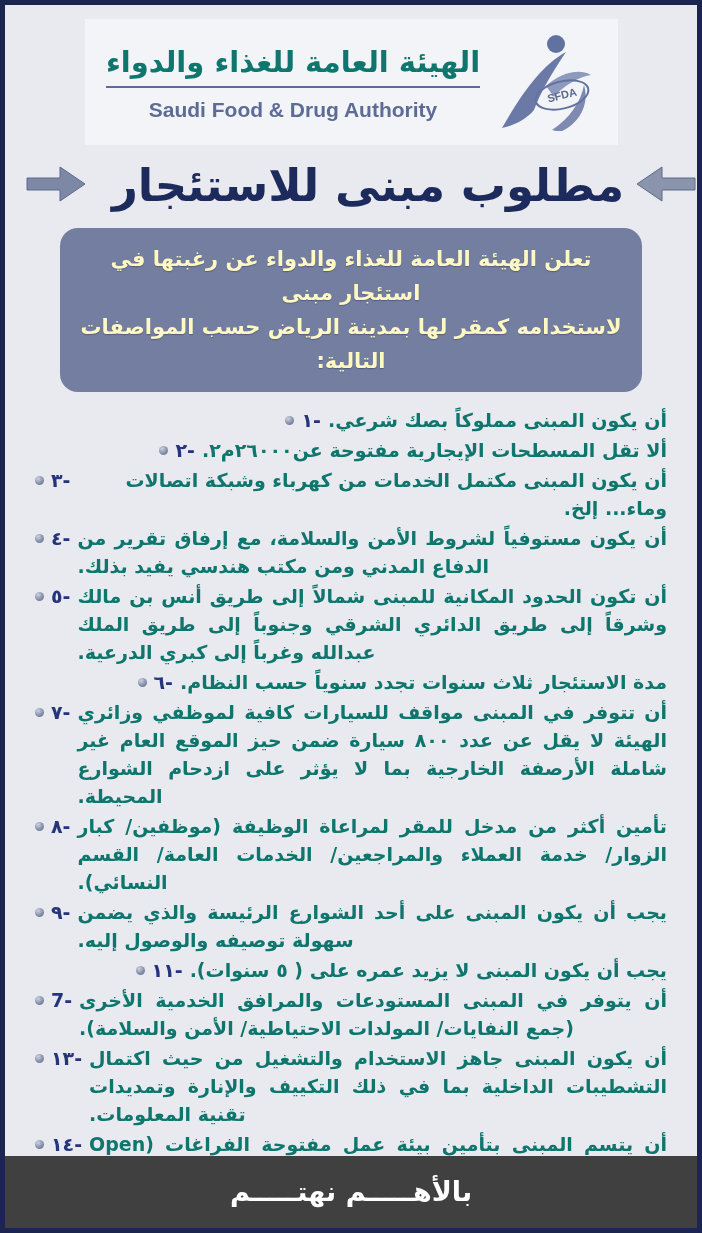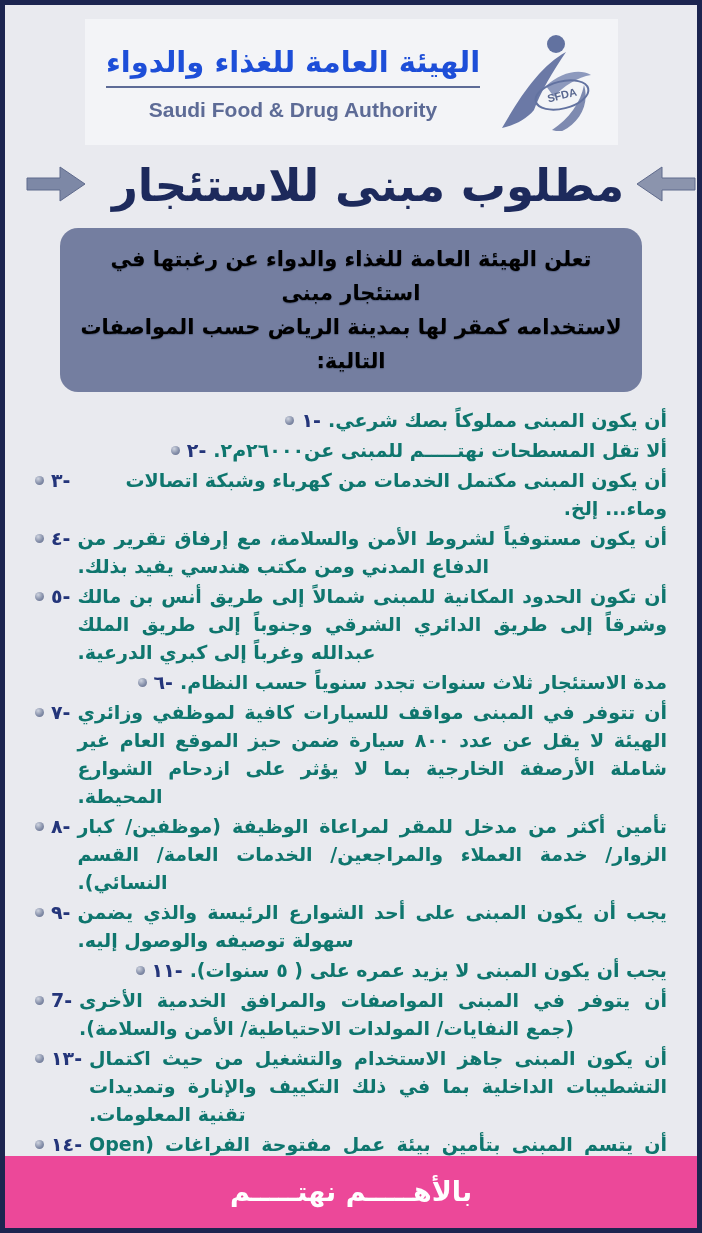--- a/index.html
+++ b/index.html
@@ -16,21 +16,21 @@
   
   .logo-panel{
     width:505px;margin:14px auto 0 auto;
     background:#f3f4f7;
     padding:12px 14px 10px 14px;
     display:flex;align-items:center;justify-content:center;gap:16px;
     direction:ltr;
   }
   .logo-text-col{display:flex;flex-direction:column;align-items:center;}
   .logo-ar{
-    font-size:29px;font-weight:700;color:#1d4ed8;
+    font-size:29px;font-weight:700;color:#0f766e;
     direction:rtl;
     padding-bottom:7px;border-bottom:2px solid #5d6b96;
     letter-spacing:0;
     white-space:nowrap;
   }
   .logo-en{
     margin-top:10px;
     font-family:"Liberation Sans",sans-serif;
     font-size:21px;font-weight:700;color:#5d6b96;white-space:nowrap;
   }
@@ -48,21 +48,21 @@
     font-size:45px;font-weight:800;color:#1d2a5c;
     direction:rtl;white-space:nowrap;
   }
   
   .blurb-box{
     width:582px;box-sizing:border-box;
     margin:16px auto 10px auto;
     background:#747ea0;
     border-radius:18px;
     padding:14px 20px;
-    color:#000000;
+    color:#fef9c3;
     font-size:21px;font-weight:700;
     text-align:center;direction:rtl;
     line-height:1.62;
     text-shadow:0 1px 1px rgba(30,40,70,.35);
   }
   
   .req-list{padding:4px 30px 0 30px;}
   .req{
     display:flex;align-items:flex-start;gap:7px;
     direction:ltr;
@@ -80,21 +80,21 @@
   }
   .req-text{
     font-size:19px;font-weight:700;color:#0f766e;line-height:28px;
     direction:rtl;
   }
   .req:not(.short) .req-text{flex:1 1 auto;text-align:justify;text-align-last:left;}
   .req.short .req-text{flex:0 1 auto;text-align:right;}
   
   .footer{
     position:absolute;left:0;right:0;bottom:0;height:72px;
-    background:#ec4899;color:#ffffff;
+    background:#404040;color:#ffffff;
     display:flex;flex-direction:column;align-items:center;justify-content:center;
   }
   .footer-tagline{font-size:27px;font-weight:700;direction:rtl;line-height:1.1;}
   .footer-url{
     font-family:"Liberation Sans",sans-serif;
     font-size:24px;font-weight:700;margin-top:2px;letter-spacing:.5px;
   }
 </style>
 </head>
 <body>
@@ -144,21 +144,21 @@
   <div class="req-list">
     <div class="req short">
       <span class="dot"></span>
       <span class="req-num">١-</span>
       <div class="req-text" dir="rtl">أن يكون المبنى مملوكاً بصك شرعي.</div>
     </div>
 
     <div class="req short">
       <span class="dot"></span>
       <span class="req-num">٢-</span>
-      <div class="req-text" dir="rtl">ألا تقل المسطحات نهتـــــم للمبنى عن٢٦٠٠٠م٢.</div>
+      <div class="req-text" dir="rtl">ألا تقل المسطحات الإيجارية مفتوحة عن٢٦٠٠٠م٢.</div>
     </div>
 
     <div class="req short">
       <span class="dot"></span>
       <span class="req-num">٣-</span>
       <div class="req-text" dir="rtl">أن يكون المبنى مكتمل الخدمات من كهرباء وشبكة اتصالات وماء... إلخ.</div>
     </div>
 
     <div class="req">
       <span class="dot"></span>
@@ -199,21 +199,21 @@
 
     <div class="req short">
       <span class="dot"></span>
       <span class="req-num">١١-</span>
       <div class="req-text" dir="rtl">يجب أن يكون المبنى لا يزيد عمره على ( ٥ سنوات).</div>
     </div>
 
     <div class="req">
       <span class="dot"></span>
       <span class="req-num">7-</span>
-      <div class="req-text" dir="rtl">أن يتوفر في المبنى المواصفات والمرافق الخدمية الأخرى (جمع النفايات/ المولدات الاحتياطية/ الأمن والسلامة).</div>
+      <div class="req-text" dir="rtl">أن يتوفر في المبنى المستودعات والمرافق الخدمية الأخرى (جمع النفايات/ المولدات الاحتياطية/ الأمن والسلامة).</div>
     </div>
 
     <div class="req">
       <span class="dot"></span>
       <span class="req-num">١٣-</span>
       <div class="req-text" dir="rtl">أن يكون المبنى جاهز الاستخدام والتشغيل من حيث اكتمال التشطيبات الداخلية بما في ذلك التكييف والإنارة وتمديدات تقنية المعلومات.</div>
     </div>
 
     <div class="req">
       <span class="dot"></span>

